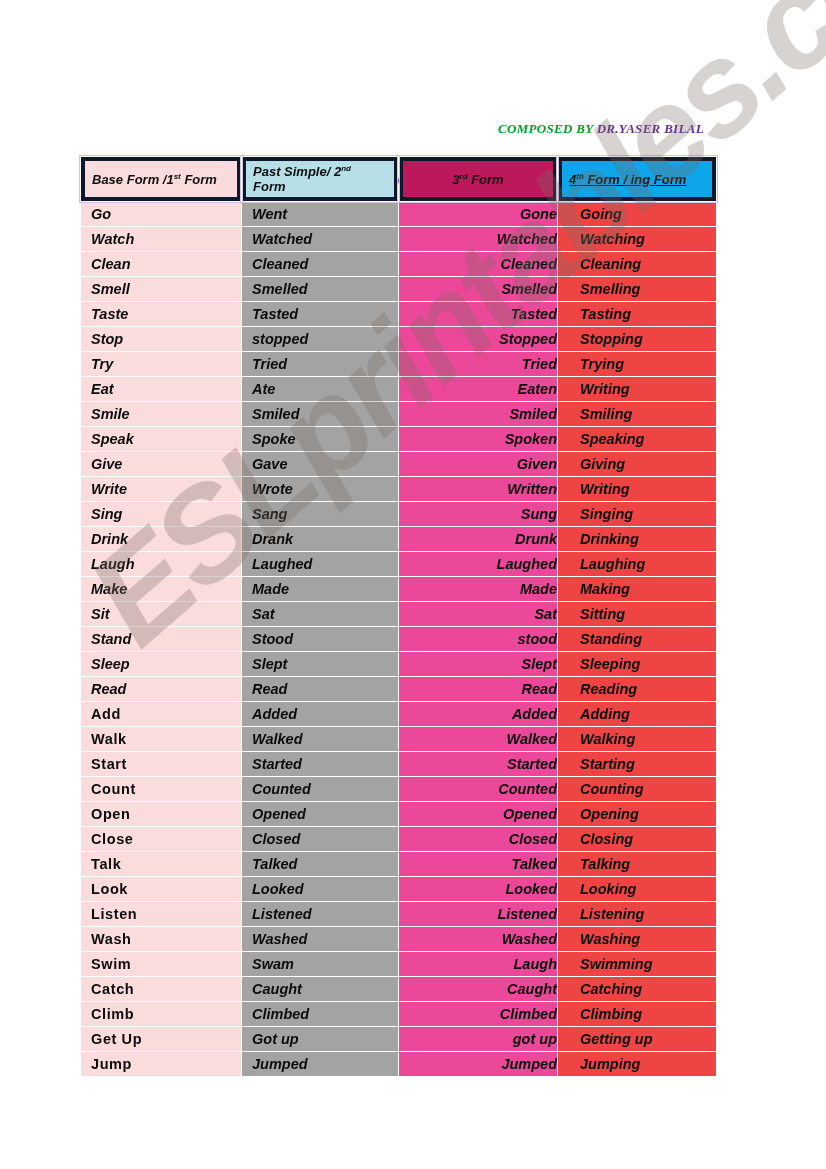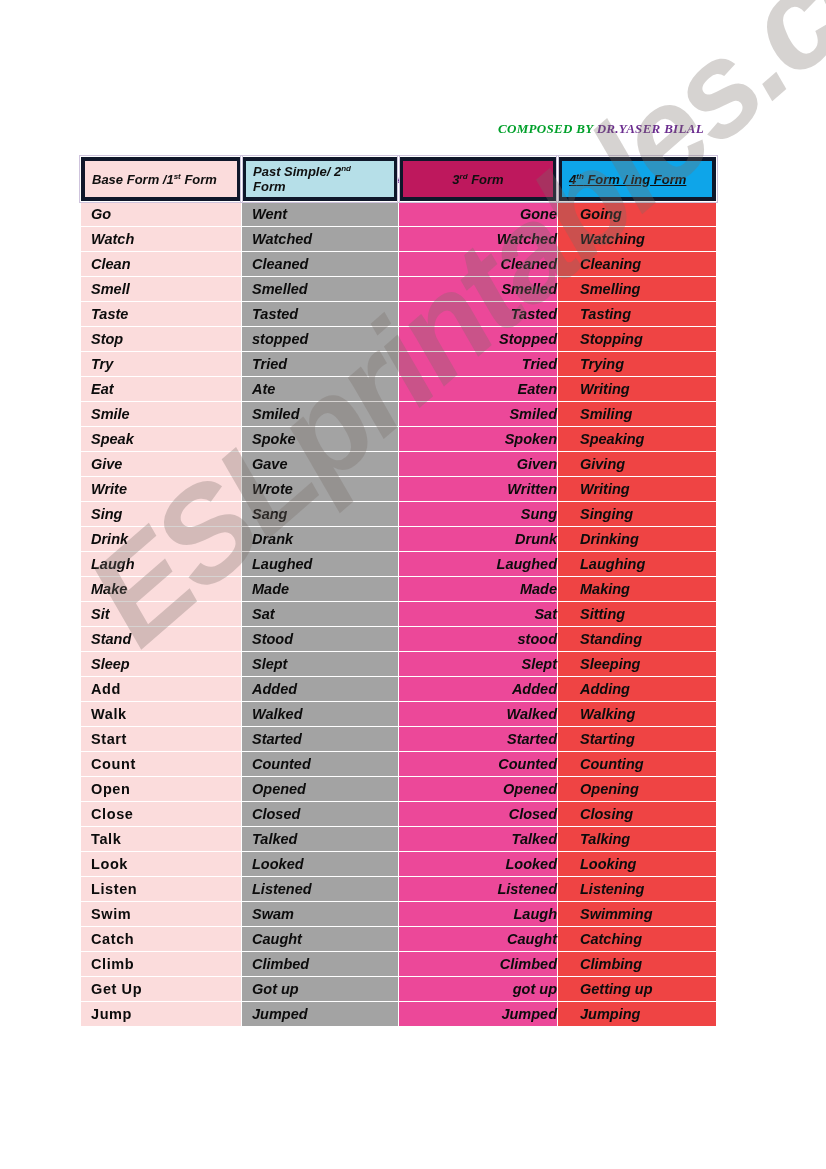--- a/index.html
+++ b/index.html
@@ -277,20 +277,26 @@
           <td class="cell col3">stood</td>
           <td class="cell col4">Standing</td>
         </tr>
         <tr>
           <td class="cell col1">Sleep</td>
           <td class="cell col2">Slept</td>
           <td class="cell col3">Slept</td>
           <td class="cell col4">Sleeping</td>
         </tr>
         <tr>
+          <td class="cell col1">Read</td>
+          <td class="cell col2">Read</td>
+          <td class="cell col3">Read</td>
+          <td class="cell col4">Reading</td>
+        </tr>
+        <tr>
           <td class="cell col1 upright">Add</td>
           <td class="cell col2">Added</td>
           <td class="cell col3">Added</td>
           <td class="cell col4">Adding</td>
         </tr>
         <tr>
           <td class="cell col1 upright">Walk</td>
           <td class="cell col2">Walked</td>
           <td class="cell col3">Walked</td>
           <td class="cell col4">Walking</td>
@@ -331,20 +337,26 @@
           <td class="cell col3">Looked</td>
           <td class="cell col4">Looking</td>
         </tr>
         <tr>
           <td class="cell col1 upright">Listen</td>
           <td class="cell col2">Listened</td>
           <td class="cell col3">Listened</td>
           <td class="cell col4">Listening</td>
         </tr>
         <tr>
+          <td class="cell col1 upright">Wash</td>
+          <td class="cell col2">Washed</td>
+          <td class="cell col3">Washed</td>
+          <td class="cell col4">Washing</td>
+        </tr>
+        <tr>
           <td class="cell col1 upright">Swim</td>
           <td class="cell col2">Swam</td>
           <td class="cell col3">Laugh</td>
           <td class="cell col4">Swimming</td>
         </tr>
         <tr>
           <td class="cell col1 upright">Catch</td>
           <td class="cell col2">Caught</td>
           <td class="cell col3">Caught</td>
           <td class="cell col4">Catching</td>

